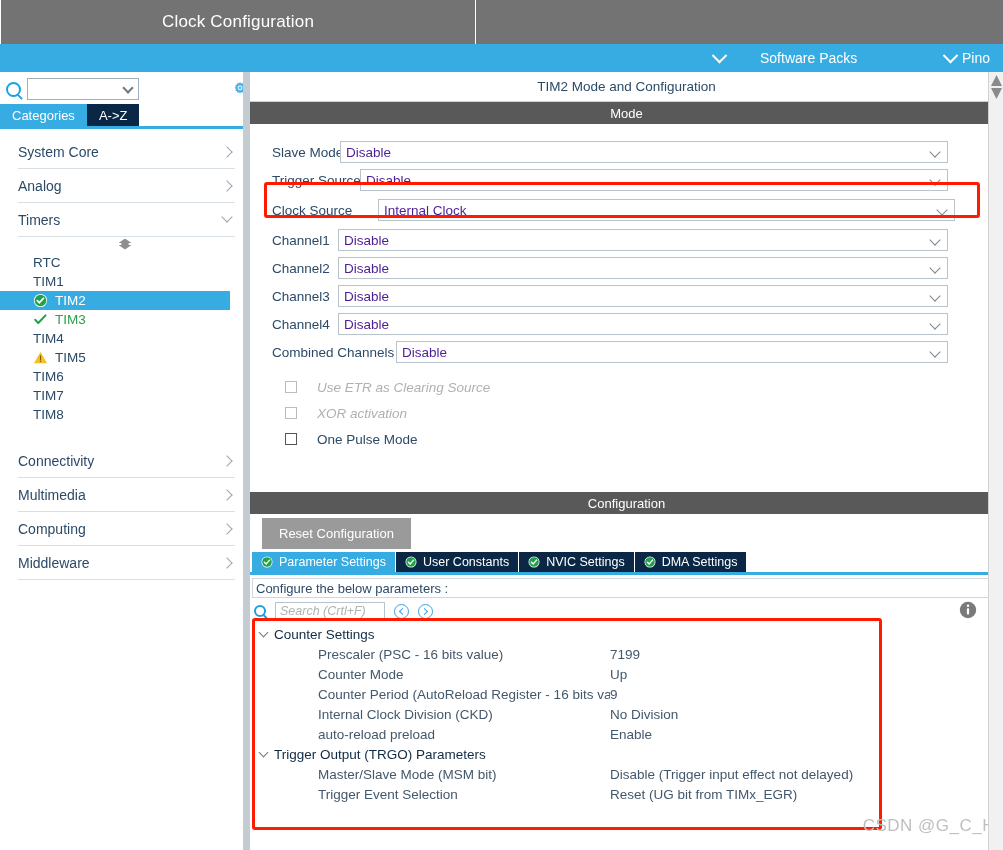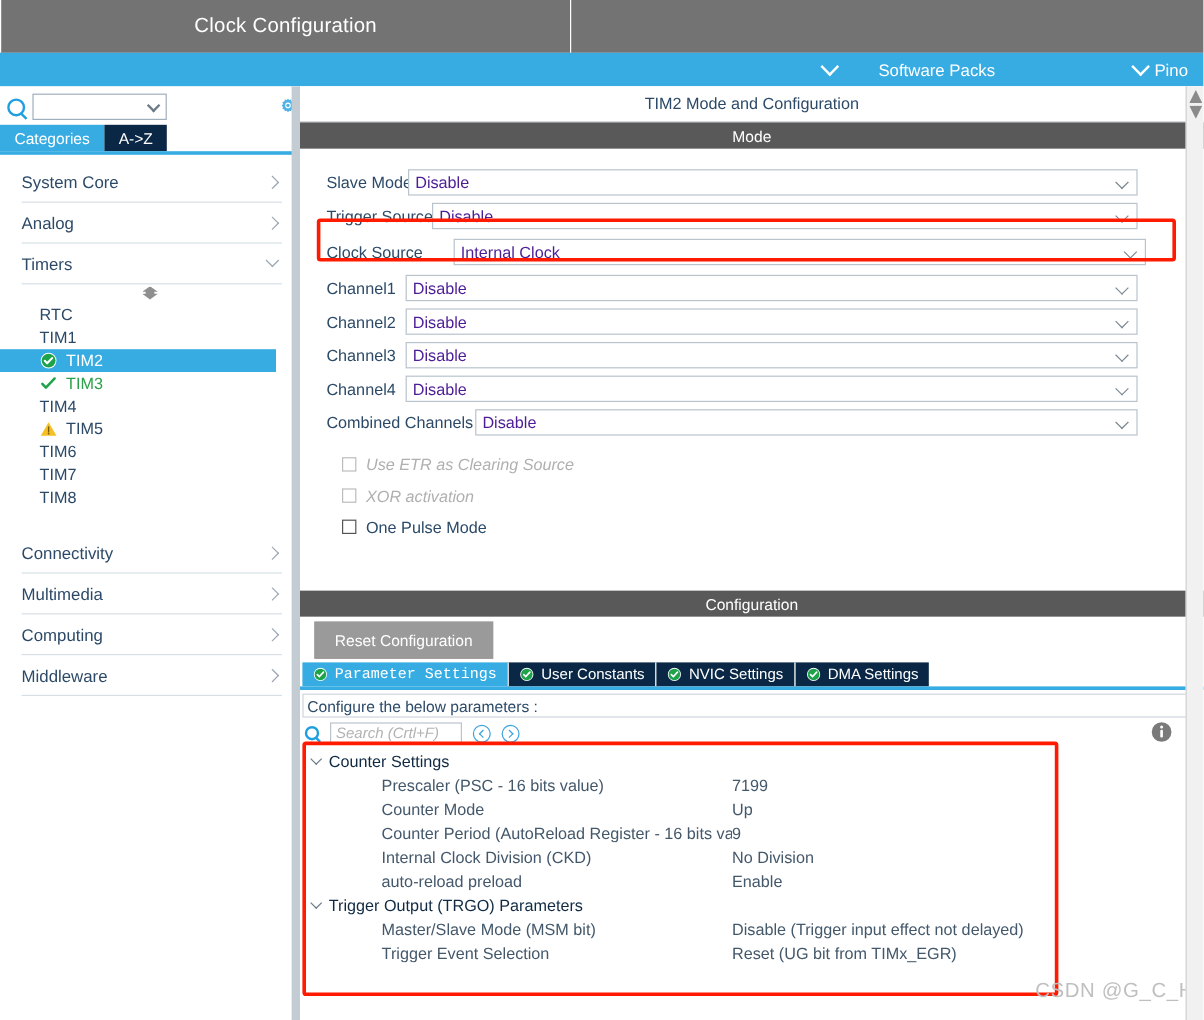--- a/index.html
+++ b/index.html
@@ -26,21 +26,21 @@
   .tt2 { width: 475px; border-left: 1px solid #ffffff; }
   .tt3 { flex: 1; border-left: 1px solid #ffffff; }
 
   
   .subbar {
     height: 28px; background: #36ace3; color: #fff;
     display: flex; align-items: center; position: relative;
     font-size: 14px;
   }
   .subitem { position: absolute; display: flex; align-items: center; gap: 6px; white-space: nowrap; }
-  .sp-packs { left: 686px; gap: 35px; }
+  .sp-packs { left: 714px; gap: 35px; }
   .sp-pinout { left: 945px; }
   .chev-d {
     display: inline-block; width: 11px; height: 11px;
     border-right: 2px solid #fff; border-bottom: 2px solid #fff;
     transform: rotate(45deg) translate(-2px,-2px);
   }
 
   
   .body-area { position: absolute; top: 72px; left: 0; width: 1003px; height: 778px; }
 
@@ -136,40 +136,40 @@
     height: 22px; border: 1px solid #b9c3cc; background: #fff;
     display: flex; align-items: center; position: relative;
     font-size: 13.5px; color: #4c1d95; padding-left: 5px;
   }
   .fcombo .cv {
     position: absolute; right: 8px; top: 6px; width: 8px; height: 8px;
     border-right: 1.6px solid #7b8893; border-bottom: 1.6px solid #7b8893;
     transform: rotate(45deg);
   }
 
-  .cbrow { display: flex; align-items: center; height: 26px; padding-left: 35px; gap: 8px; }
+  .cbrow { display: flex; align-items: center; height: 26px; padding-left: 35px; gap: 20px; }
   .cbox { width: 12px; height: 12px; border: 1px solid #555; background: #fff; flex: none; }
   .cbox.dim { border-color: #bcbcbc; }
   .cblabel { font-size: 13.5px; color: #2c4a68; }
   .cblabel.dim { color: #b0b0b0; font-style: italic; }
 
   .config-band { margin-top: 0; }
 
   .reset-wrap { height: 38px; display: flex; align-items: center; padding-left: 12px; background:#fff; }
   .reset-btn {
     background: #9a9a9a; color: #ffffff; font-size: 13px;
     padding: 7px 16px; border: 1px solid #9a9a9a;
   }
 
   .cfg-tabs { display: flex; height: 20px; padding-left: 2px; position: relative; }
   .cfg-tab {
     display: flex; align-items: center; gap: 6px; padding: 0 9px;
     font-size: 12.5px; color: #ffffff; height: 20px;
   }
-  .cfg-tab.active { background: #36ace3; font-family: Liberation Mono, monospace; }
+  .cfg-tab.active { background: #36ace3; }
   .cfg-tab.inactive { background: #0a2845; border-left: 1px solid #ffffff; }
   .cfg-underline { position: absolute; left: 0; top: 20px; width: 753px; height: 3px; background: #36ace3; }
   .ok-ico { width: 12px; height: 12px; flex: none; }
 
   .cfg-note {
     margin: 6px 6px 0 2px; height: 20px; border: 1px solid #cfd6dc; background: #fff;
     display: flex; align-items: center; padding-left: 3px; font-size: 13px; color: #2c4a68;
   }
 
   .cfg-search-row { height: 26px; display: flex; align-items: center; gap: 9px; padding-left: 4px; position: relative; }

